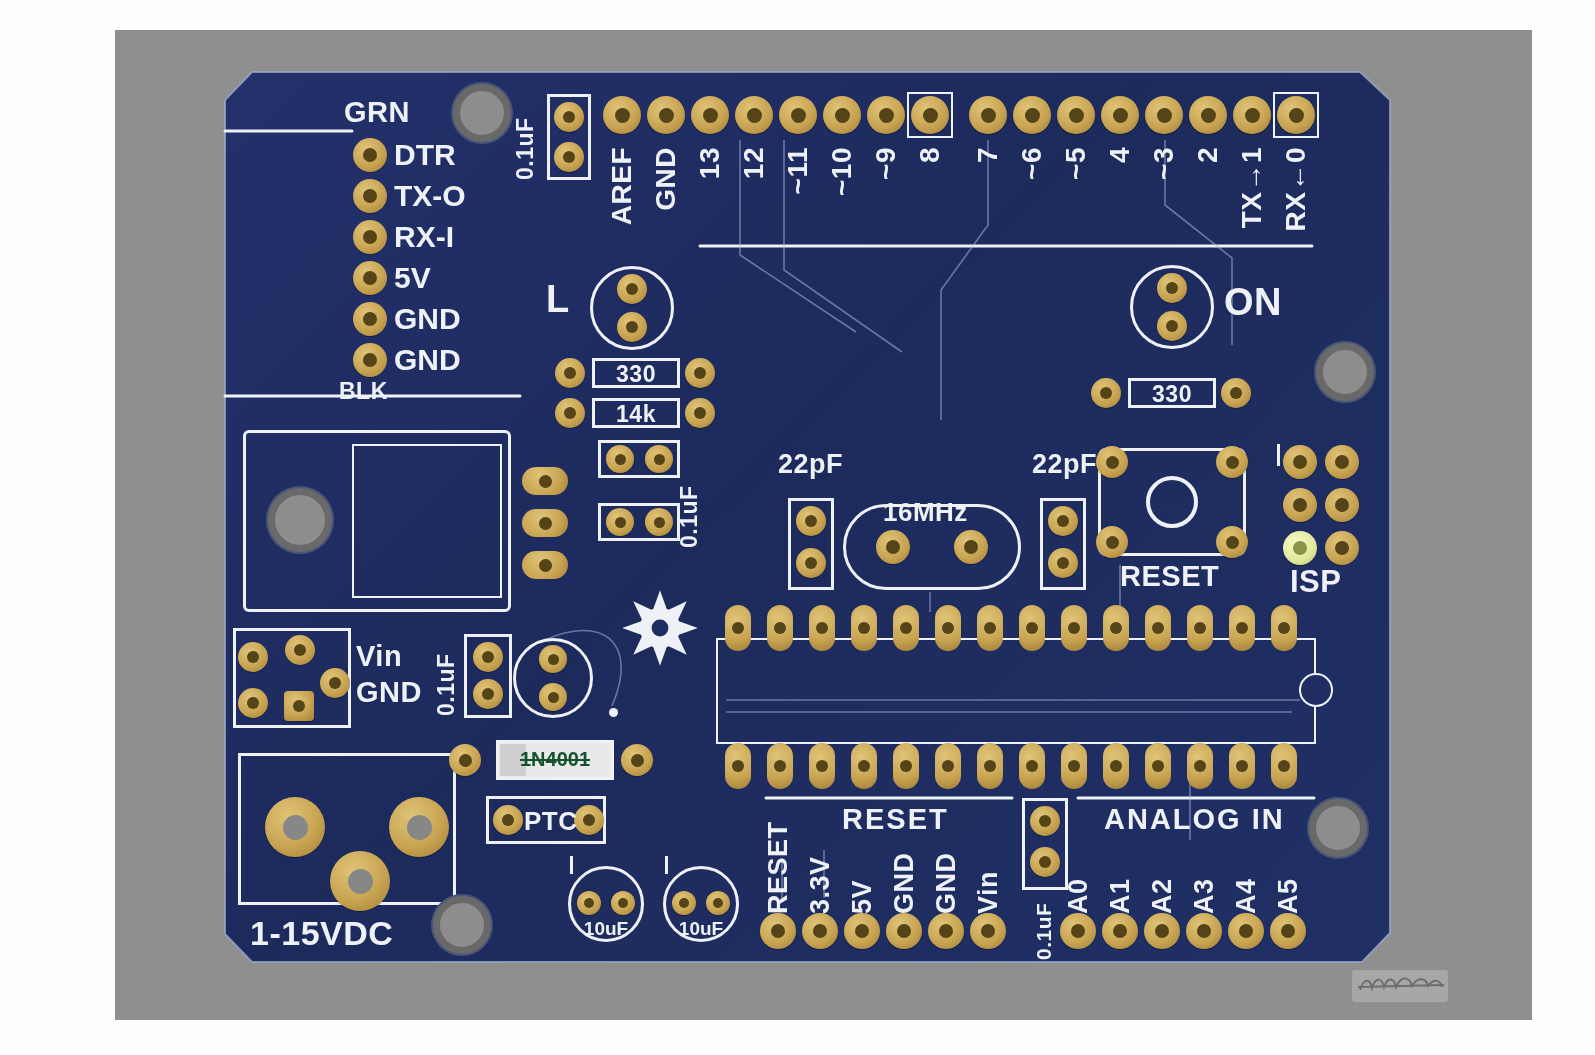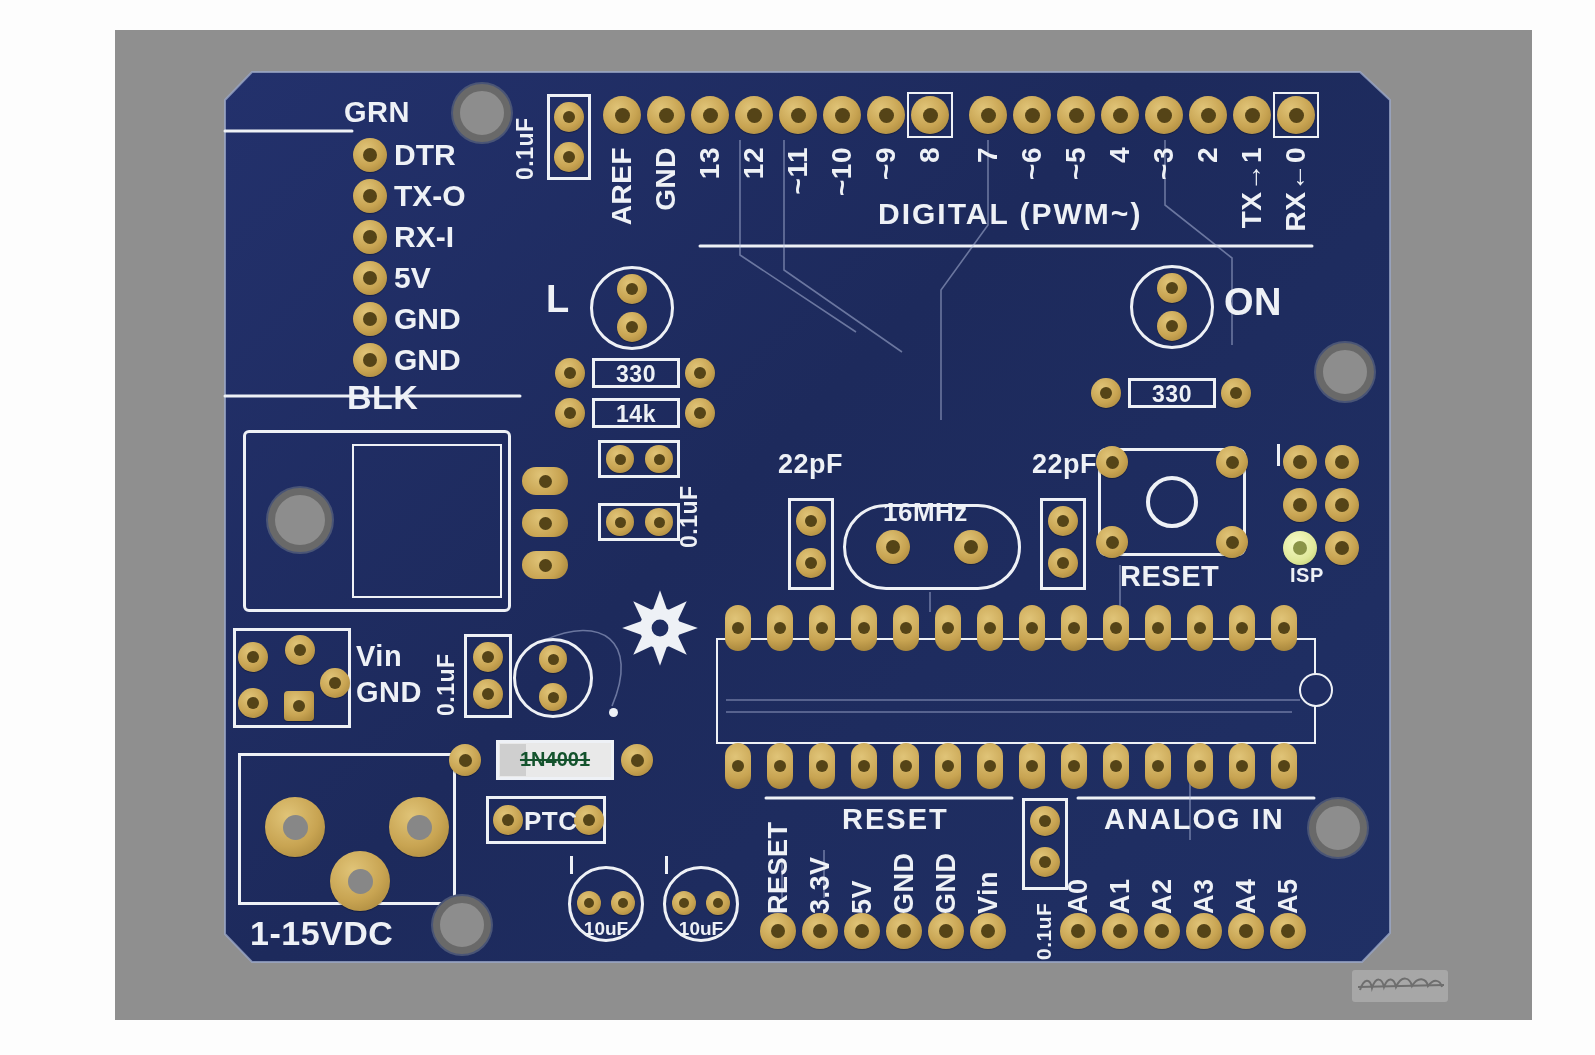--- a/index.html
+++ b/index.html
@@ -72,34 +72,33 @@
       <path d="M726 712 H1292"></path>
       <path d="M545 640 C600 615 640 640 612 706"></path>
       <path d="M782 858 V898"></path>
       <path d="M824 850 V898"></path>
       <path d="M930 592 V612"></path>
       <path d="M1190 766 V840"></path>
     </g>
   </svg>
 
   <span class="label" style="left:344px;top:96px;font-size:29px">GRN</span>
-  <span class="label" style="left:347px;top:378px;font-size:34px">BLK</span>
+  <span class="label" style="left:339px;top:378px;font-size:23px">BLK</span>
   <span class="label vbot" style="left:512px;top:180px;font-size:23px">0.1uF</span>
-  <span class="label" style="left:878px;top:197px;font-size:30px;letter-spacing:2px">DIGITAL (PWM~)</span>
   <span class="label" style="left:546px;top:278px;font-size:38px">L</span>
   <span class="label" style="left:1224px;top:281px;font-size:38px">ON</span>
   <span class="label center" style="left:592px;top:361px;width:88px;font-size:23px">330</span>
   <span class="label center" style="left:592px;top:401px;width:88px;font-size:23px">14k</span>
   <span class="label center" style="left:1128px;top:381px;width:88px;font-size:23px">330</span>
   <span class="label vbot" style="left:676px;top:548px;font-size:23px">0.1uF</span>
   <span class="label" style="left:778px;top:449px;font-size:27px">22pF</span>
   <span class="label" style="left:1032px;top:449px;font-size:27px">22pF</span>
   <span class="label" style="left:883px;top:497px;font-size:26px">16MHz</span>
   <span class="label" style="left:1120px;top:560px;font-size:29px">RESET</span>
-  <span class="label" style="left:1290px;top:564px;font-size:20px">ISP</span>
+  <span class="label" style="left:1290px;top:564px;font-size:31px">ISP</span>
   <span class="label" style="left:356px;top:640px;font-size:29px">Vin</span>
   <span class="label" style="left:356px;top:676px;font-size:29px">GND</span>
   <span class="label vbot" style="left:433px;top:716px;font-size:23px">0.1uF</span>
   <span class="label center navy-text" style="left:498px;top:748px;width:114px;font-size:20px;z-index:6">1N4001</span>
   <span class="label" style="left:524px;top:806px;font-size:26px">PTC</span>
   <span class="label" style="left:250px;top:914px;font-size:34px">1-15VDC</span>
   <span class="label center" style="left:579px;top:918px;width:54px;font-size:19px;letter-spacing:0">10uF</span>
   <span class="label center" style="left:674px;top:918px;width:54px;font-size:19px;letter-spacing:0">10uF</span>
   <span class="label" style="left:842px;top:803px;font-size:29px;letter-spacing:2px">RESET</span>
   <span class="label" style="left:1104px;top:803px;font-size:29px;letter-spacing:2px">ANALOG IN</span>

